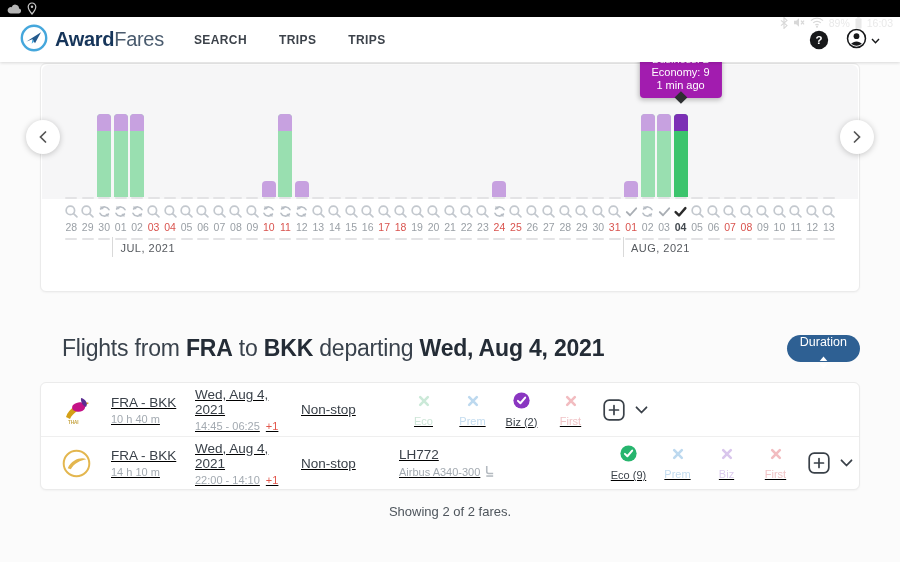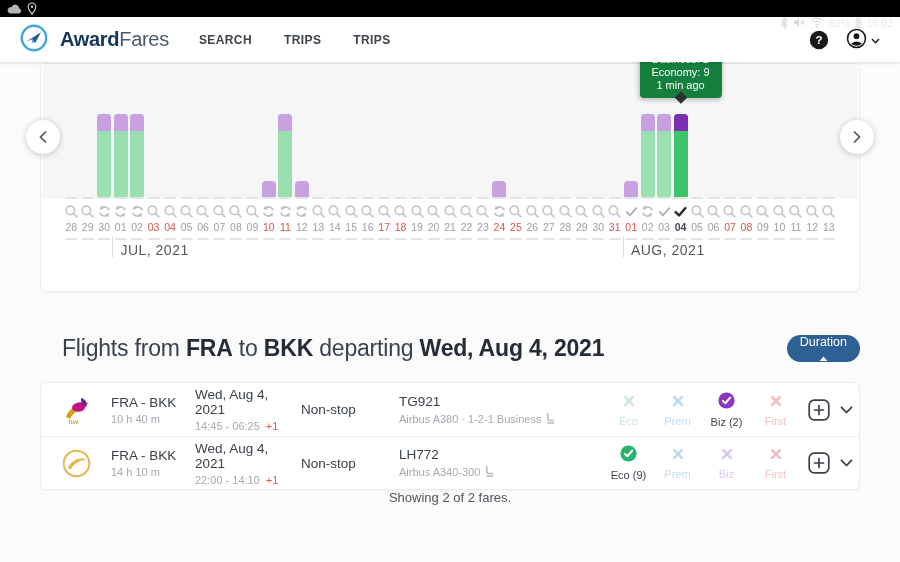--- a/index.html
+++ b/index.html
@@ -10,21 +10,21 @@
   
   .status-bar { position:absolute; top:0; left:0; right:0; height:17px; background:#000;
     display:flex; align-items:center; justify-content:space-between; padding:0 7px; z-index:40; }
   .sb-left, .sb-right { display:flex; align-items:center; gap:6px; }
   .sb-right { color:#e9e9e9; font-size:10.5px; gap:5px;margin-top:28px; }
   .sb-right svg, .sb-left svg { display:block; }
 
   
   .navbar { position:absolute; top:17px; left:0; right:0; height:45px; background:#fff;
     box-shadow:0 1px 3px rgba(0,0,0,.14); z-index:30; display:flex; align-items:center; padding:0 20px; }
-  .brand { display:flex; align-items:center; gap:12px; }
+  .brand { display:flex; align-items:center; gap:7px; }
   .brand-name { font-size:20px; letter-spacing:-.3px; }
   .brand-bold { font-weight:bold; color:#16355a; }
   .brand-light { font-weight:normal; color:#4a5b6e; }
   .menu { display:flex; gap:32px; margin-left:30px; }
   .menu-item { font-size:12px; font-weight:bold; letter-spacing:.4px; color:#3d434b; cursor:pointer; }
   .nav-right { margin-left:auto; display:flex; align-items:center; gap:17px; }
   .acct { display:flex; align-items:center; gap:4px; }
 
   
   .chart-card { position:absolute; left:40px; top:63px; width:820px; height:229px; background:#fff;
@@ -41,59 +41,59 @@
   .bar.selected { background:var(--bar-green-sel); }
   .bar.selected::before { background:var(--bar-purple-sel); }
   .dash { width:12px; height:2px; background:#e3e3e5; border-radius:1px; }
   .dash.sub { margin-top:3px; }
   .day-icon { height:15px; margin-top:5px; }
   .day-label { font-size:10.5px; color:#9aa0a6; margin-top:2px; height:14px; }
   .day-label.weekend { color:#d9534e; }
   .day-label.sel { color:#43494f; font-weight:bold; }
   .months { position:absolute; left:0; right:0; top:173px; height:22px; }
   .month-sep { position:absolute; top:0; width:1px; height:20px; background:#d9d9d9; }
-  .month-label { position:absolute; top:5px; font-size:14px; letter-spacing:.5px; color:#55595e; white-space:nowrap;text-align:right; }
+  .month-label { position:absolute; top:5px; font-size:11px; letter-spacing:.5px; color:#55595e; white-space:nowrap;text-align:right; }
   .chart-nav { position:absolute; width:34px; height:34px; border-radius:50%; background:#fff; border:none;
     box-shadow:0 1px 6px rgba(0,0,0,.22); display:flex; align-items:center; justify-content:center; cursor:pointer; z-index:8; top:56px; }
   .chart-nav.left { left:-15px; }
   .chart-nav.right { right:-15px; }
 
-  .tooltip { position:absolute; top:-16px; transform:translateX(-50%); background:#15803d; color:#fff;
+  .tooltip { position:absolute; top:-16px; transform:translateX(-50%); background:#a21caf; color:#fff;
     border-radius:4px; padding:5px 12px 6px; font-size:11px; line-height:13px; text-align:center;
     white-space:nowrap; z-index:5; box-shadow:0 2px 5px rgba(0,0,0,.25); }
   .tooltip::after { content:""; position:absolute; left:50%; bottom:-4px; width:9px; height:9px;
     background:#2d2f31; transform:translateX(-50%) rotate(45deg); }
 
   
   .heading-row { position:absolute; left:62px; right:40px; top:331px; height:34px;
     display:flex; align-items:center; justify-content:space-between; }
   .page-title { font-size:23px; font-weight:normal; color:#39424c; letter-spacing:-.2px; }
   .page-title b { color:#242c36; }
   .sort-btn { background:#2e6093; color:#fff; border:none; border-radius:14px; height:27px; padding:0 13px;
     font-size:12.5px; display:flex; align-items:center; gap:7px; cursor:pointer; font-family:inherit;flex-direction:column; }
 
   
   .flights-card { position:absolute; left:40px; top:382px; width:820px; background:#fff;
-    border:1px solid #ebebeb; border-radius:6px; box-shadow:0 1px 2px rgba(0,0,0,.04); }
+    border:1px solid #ebebeb; border-radius:6px; box-shadow:0 1px 2px rgba(0,0,0,.04);text-decoration:underline; }
   .frow { height:53px; display:flex; align-items:center; }
   .frow + .frow { border-top:1px solid #efefef; }
   .logo-cell { width:70px; display:flex; justify-content:center; align-items:center; }
   .cell-main { font-size:13.5px; color:#3a4149; }
   .cell-sub { font-size:11px; color:#a3aab1; margin-top:3px; display:flex; align-items:center; gap:4px; }
   .plus-one { color:#e2574c; margin-left:2px; }
   .route-cell { width:84px; } .date-cell { width:106px; } .stops-cell { width:98px; font-size:13.5px; color:#3a4149; }
   .flight-cell { width:205px; }
   .cabins { display:flex; }
   .cabin { width:49px; display:flex; flex-direction:column; align-items:center; }
   .cabin-label { font-size:11px; margin-top:3px; }
   .add-btn, .expand-btn { background:none; border:none; padding:0; cursor:pointer; display:flex; align-items:center; }
   .add-btn { margin-left:8px; }
   .expand-btn { margin-left:10px; }
 
-  .footer-text { position:absolute; top:490px; left:0; right:0; text-align:center; font-size:13px; color:#4e555c; }
+  .footer-text { position:absolute; top:504px; left:0; right:0; text-align:center; font-size:13px; color:#4e555c; }
 
   .icon-btn { background:none; border:none; padding:0; cursor:pointer; display:flex; align-items:center; }
 </style>
 </head>
 <body>
 
 <div class="page">
 
   <div class="status-bar">
     <div class="sb-left">
@@ -699,30 +699,20 @@
       <div class="cell-sub">10 h 40 m</div>
     </div>
     <div class="date-cell">
       <div class="cell-main">Wed, Aug 4, 2021</div>
       <div class="cell-sub">
             <span>14:45 - 06:25</span>
             <span class="plus-one">+1</span>
           </div>
     </div>
     <div class="stops-cell">Non-stop</div>
-    <div class="flight-cell">
-      <div class="cell-main">TG921</div>
-      <div class="cell-sub">
-            <span>Airbus A380  ·  1-2-1 Business</span>
-            <span><svg width="11" height="12" viewBox="0 0 12 13">
-                <path d="M3 1 v6 q0 2.2 2.2 2.2 H10" fill="none" stroke="#b4bac0" stroke-width="1.7"></path>
-                <path d="M2.5 12 h7.5" stroke="#b4bac0" stroke-width="1.7"></path>
-              </svg></span>
-          </div>
-    </div>
     <div class="cabins">
           <div class="cabin">
             <span><svg width="14" height="14" viewBox="0 0 14 14" style="margin-top:2px">
                 <path d="M3.2 3.2 L10.8 10.8 M10.8 3.2 L3.2 10.8" stroke="#cbe9d8" stroke-width="2.6" stroke-linecap="round"></path>
               </svg></span>
             <span class="cabin-label" style="color:#cde5d7">Eco</span>
           </div>
           <div class="cabin">
             <span><svg width="14" height="14" viewBox="0 0 14 14" style="margin-top:2px">
                 <path d="M3.2 3.2 L10.8 10.8 M10.8 3.2 L3.2 10.8" stroke="#bdd9ef" stroke-width="2.6" stroke-linecap="round"></path>

